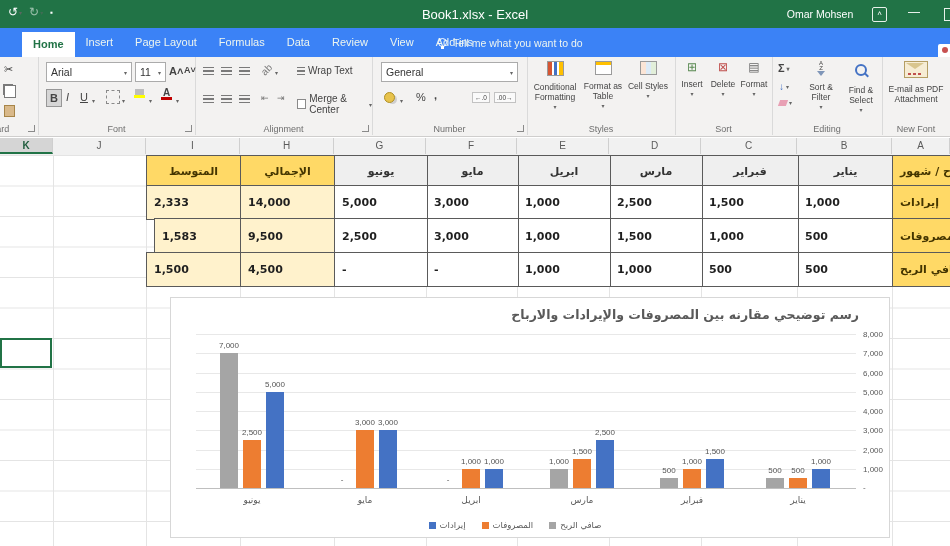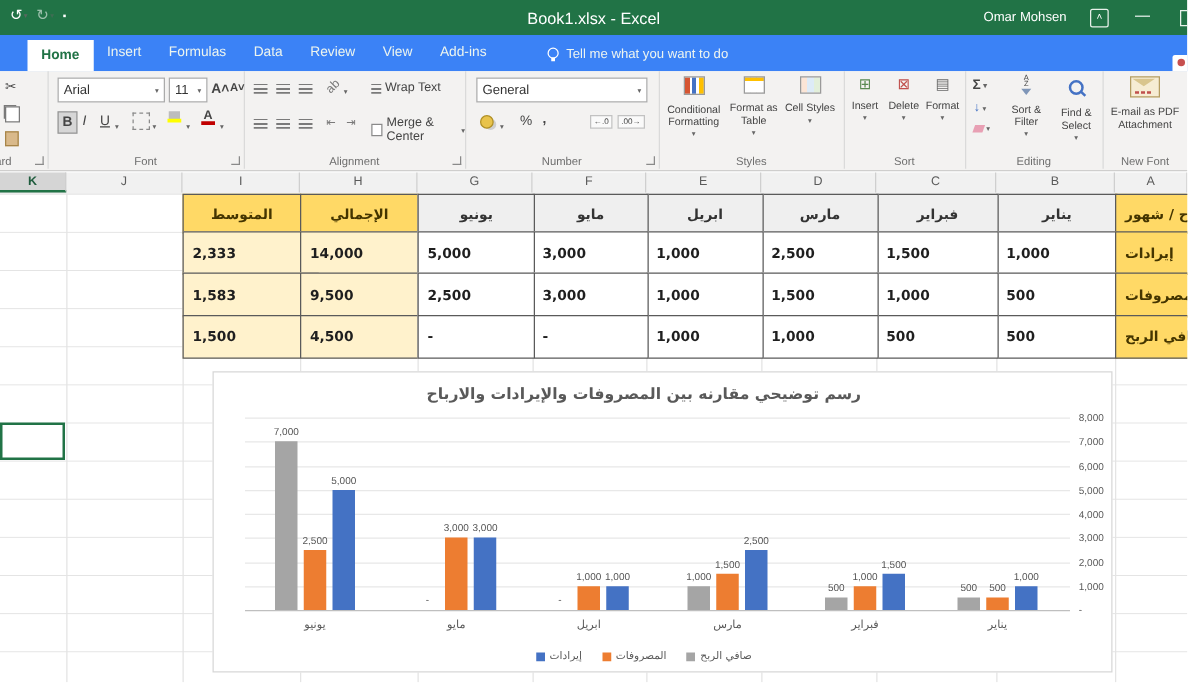--- a/index.html
+++ b/index.html
@@ -81,21 +81,21 @@
   .tcell{position:absolute;border:1px solid #5a5a5a;display:flex;align-items:center;justify-content:flex-end;
          padding:0 7px;font-weight:bold;font-size:11px;color:#1f1f1f;background:#fff;box-sizing:border-box;
          font-family:"DejaVu Sans",sans-serif;cursor:cell;white-space:nowrap;overflow:hidden}
   .tcell.center{justify-content:center;padding:0}
   .gold{background:#ffd966;color:#443500}
   .paleyellow{background:#fff2cc}
   .grayhead{background:#efefef;color:#333}
 
   
   #chart{left:170px;top:297px;width:720px;height:241px;background:#fff;border:1px solid #d7d7d7;box-sizing:border-box}
-  #chart-title{position:absolute;left:0;right:30px;top:9px;text-align:center;font-size:12.5px;font-weight:600;color:#595959}
+  #chart-title{position:absolute;left:0;right:30px;top:9px;font-size:12.5px;font-weight:600;color:#595959}
   .cgrid{position:absolute;left:25px;width:660px;height:1px;background:#e8e8e8}
   .cbase{position:absolute;left:25px;width:660px;height:1px;background:#bfbfbf}
   .ylab{position:absolute;left:692px;width:28px;font-size:8px;color:#595959;text-align:left}
   .bar{position:absolute;cursor:pointer}
   .blab{position:absolute;width:40px;text-align:center;font-size:8px;color:#555;white-space:nowrap}
   .clab{position:absolute;width:70px;text-align:center;font-size:9px;color:#595959}
   #legend{position:absolute;left:0;right:30px;bottom:7px;display:flex;justify-content:center;gap:16px;align-items:center}
   .litem{display:flex;align-items:center;gap:4px;font-size:8.5px;color:#595959;cursor:pointer}
   .lsw{width:7px;height:7px;display:inline-block}
 </style>
@@ -114,20 +114,21 @@
     <div id="user-name" class="abs">Omar Mohsen</div>
     <div id="ribbonopts" class="abs">˄</div>
     <div id="minbtn" class="abs">—</div>
     <div id="maxbtn" class="abs"></div>
   </div>
 
   <div id="tabrow" class="abs">
     <div id="tabs">
         <div class="tab active">Home</div>
         <div class="tab">Insert</div>
+        <div class="tab">Page Layout</div>
         <div class="tab">Formulas</div>
         <div class="tab">Data</div>
         <div class="tab">Review</div>
         <div class="tab">View</div>
         <div class="tab">Add-ins</div>
       </div>
     <div id="tellme">
       <span class="bulb"></span>
       <span>Tell me what you want to do</span>
     </div>
@@ -327,21 +328,21 @@
       <div class="tcell gold ar" style="left: 892px; top: 155px; width: 81px; height: 32px;">الأرباح / شهور</div>
       <div class="tcell paleyellow ar" style="left: 146px; top: 185px; width: 95px; height: 35px;">2,333</div>
       <div class="tcell paleyellow ar" style="left: 240px; top: 185px; width: 95px; height: 35px;">14,000</div>
       <div class="tcell ar" style="left: 797px; top: 185px; width: 97px; height: 35px;">1,000</div>
       <div class="tcell ar" style="left: 701px; top: 185px; width: 98px; height: 35px;">1,500</div>
       <div class="tcell ar" style="left: 609px; top: 185px; width: 94px; height: 35px;">2,500</div>
       <div class="tcell ar" style="left: 517px; top: 185px; width: 94px; height: 35px;">1,000</div>
       <div class="tcell ar" style="left: 426px; top: 185px; width: 93px; height: 35px;">3,000</div>
       <div class="tcell ar" style="left: 334px; top: 185px; width: 94px; height: 35px;">5,000</div>
       <div class="tcell gold ar" style="left: 892px; top: 185px; width: 81px; height: 35px;">إيرادات</div>
-      <div class="tcell paleyellow ar" style="left: 146px; top: 218px; width: 109px; height: 36px; text-align: right;">1,583</div>
+      <div class="tcell paleyellow ar" style="left: 154px; top: 218px; width: 109px; height: 36px; text-align: right;">1,583</div>
       <div class="tcell paleyellow ar" style="left: 240px; top: 218px; width: 95px; height: 36px;">9,500</div>
       <div class="tcell ar" style="left: 797px; top: 218px; width: 97px; height: 36px;">500</div>
       <div class="tcell ar" style="left: 701px; top: 218px; width: 98px; height: 36px;">1,000</div>
       <div class="tcell ar" style="left: 609px; top: 218px; width: 94px; height: 36px;">1,500</div>
       <div class="tcell ar" style="left: 517px; top: 218px; width: 94px; height: 36px;">1,000</div>
       <div class="tcell ar" style="left: 426px; top: 218px; width: 93px; height: 36px;">3,000</div>
       <div class="tcell ar" style="left: 334px; top: 218px; width: 94px; height: 36px;">2,500</div>
       <div class="tcell gold ar" style="left: 892px; top: 218px; width: 81px; height: 36px;">مصروفات</div>
       <div class="tcell paleyellow ar" style="left: 146px; top: 252px; width: 95px; height: 35px;">1,500</div>
       <div class="tcell paleyellow ar" style="left: 240px; top: 252px; width: 95px; height: 35px;">4,500</div>

